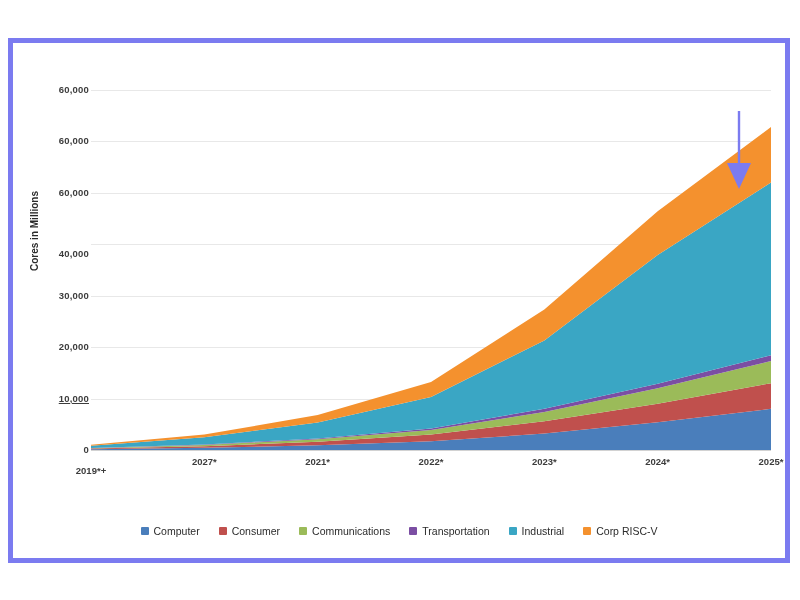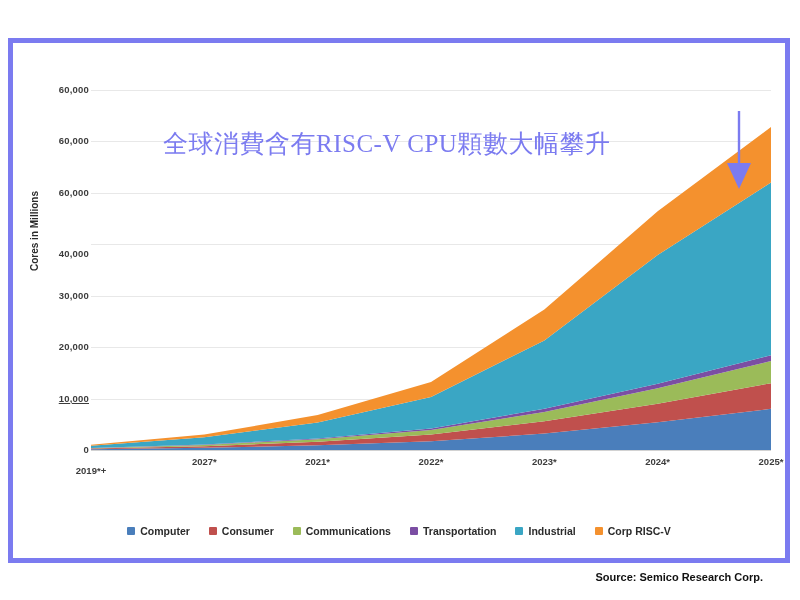--- a/index.html
+++ b/index.html
@@ -51,21 +51,21 @@
   }
   #arrow{position:absolute;left:708px;top:66px;width:36px;height:82px;}
 
   
   #legend{
     position:absolute;left:0;top:482px;width:772px;
     display:flex;justify-content:center;align-items:center;gap:19px;
   }
   .legend-item{display:flex;align-items:center;gap:5px;}
   .legend-swatch{width:8px;height:8px;border-radius:1px;display:block;}
-  .legend-label{font-size:10.5px;font-weight:bold;color:#2b2b2b;white-space:nowrap;}
+  .legend-label{font-size:10.5px;font-weight:normal;color:#2b2b2b;white-space:nowrap;}
 
   
   #source{
     position:absolute;right:22px;top:528px;
     font-size:11px;font-weight:bold;color:#111111;white-space:nowrap;
   }
 </style>
 </head>
 <body>
 
@@ -110,21 +110,20 @@
             <div class="xtick" style="left: -45px; margin-top: 9px;">2019*+</div>
             <div class="xtick" style="left: 68.3333px;">2027*</div>
             <div class="xtick" style="left: 181.667px;">2021*</div>
             <div class="xtick" style="left: 295px;">2022*</div>
             <div class="xtick" style="left: 408.333px;">2023*</div>
             <div class="xtick" style="left: 521.667px;">2024*</div>
             <div class="xtick" style="left: 635px;">2025*</div>
           </div>
       </div>
 
-      <div id="chart-title">全球消費含有RISC-V CPU顆數大幅攀升</div>
 
       <svg id="arrow" viewBox="0 0 36 82">
         <line x1="18" y1="2" x2="18" y2="60" stroke="#7b7bf0" stroke-width="2.4"></line>
         <polygon points="18,80 6,54 30,54" fill="#7b7bf0"></polygon>
       </svg>
 
       <div id="legend">
           <div class="legend-item">
             <span class="legend-swatch" style="background: rgb(74, 126, 187);"></span>
             <span class="legend-label">Computer</span>
@@ -144,16 +143,15 @@
           <div class="legend-item">
             <span class="legend-swatch" style="background: rgb(58, 166, 196);"></span>
             <span class="legend-label">Industrial</span>
           </div>
           <div class="legend-item">
             <span class="legend-swatch" style="background: rgb(244, 145, 46);"></span>
             <span class="legend-label">Corp RISC-V</span>
           </div>
         </div>
 
-      <div id="source">Source: Semico Research Corp.</div>
     </div>
   </div>
 </div>
 
 </body></html>

